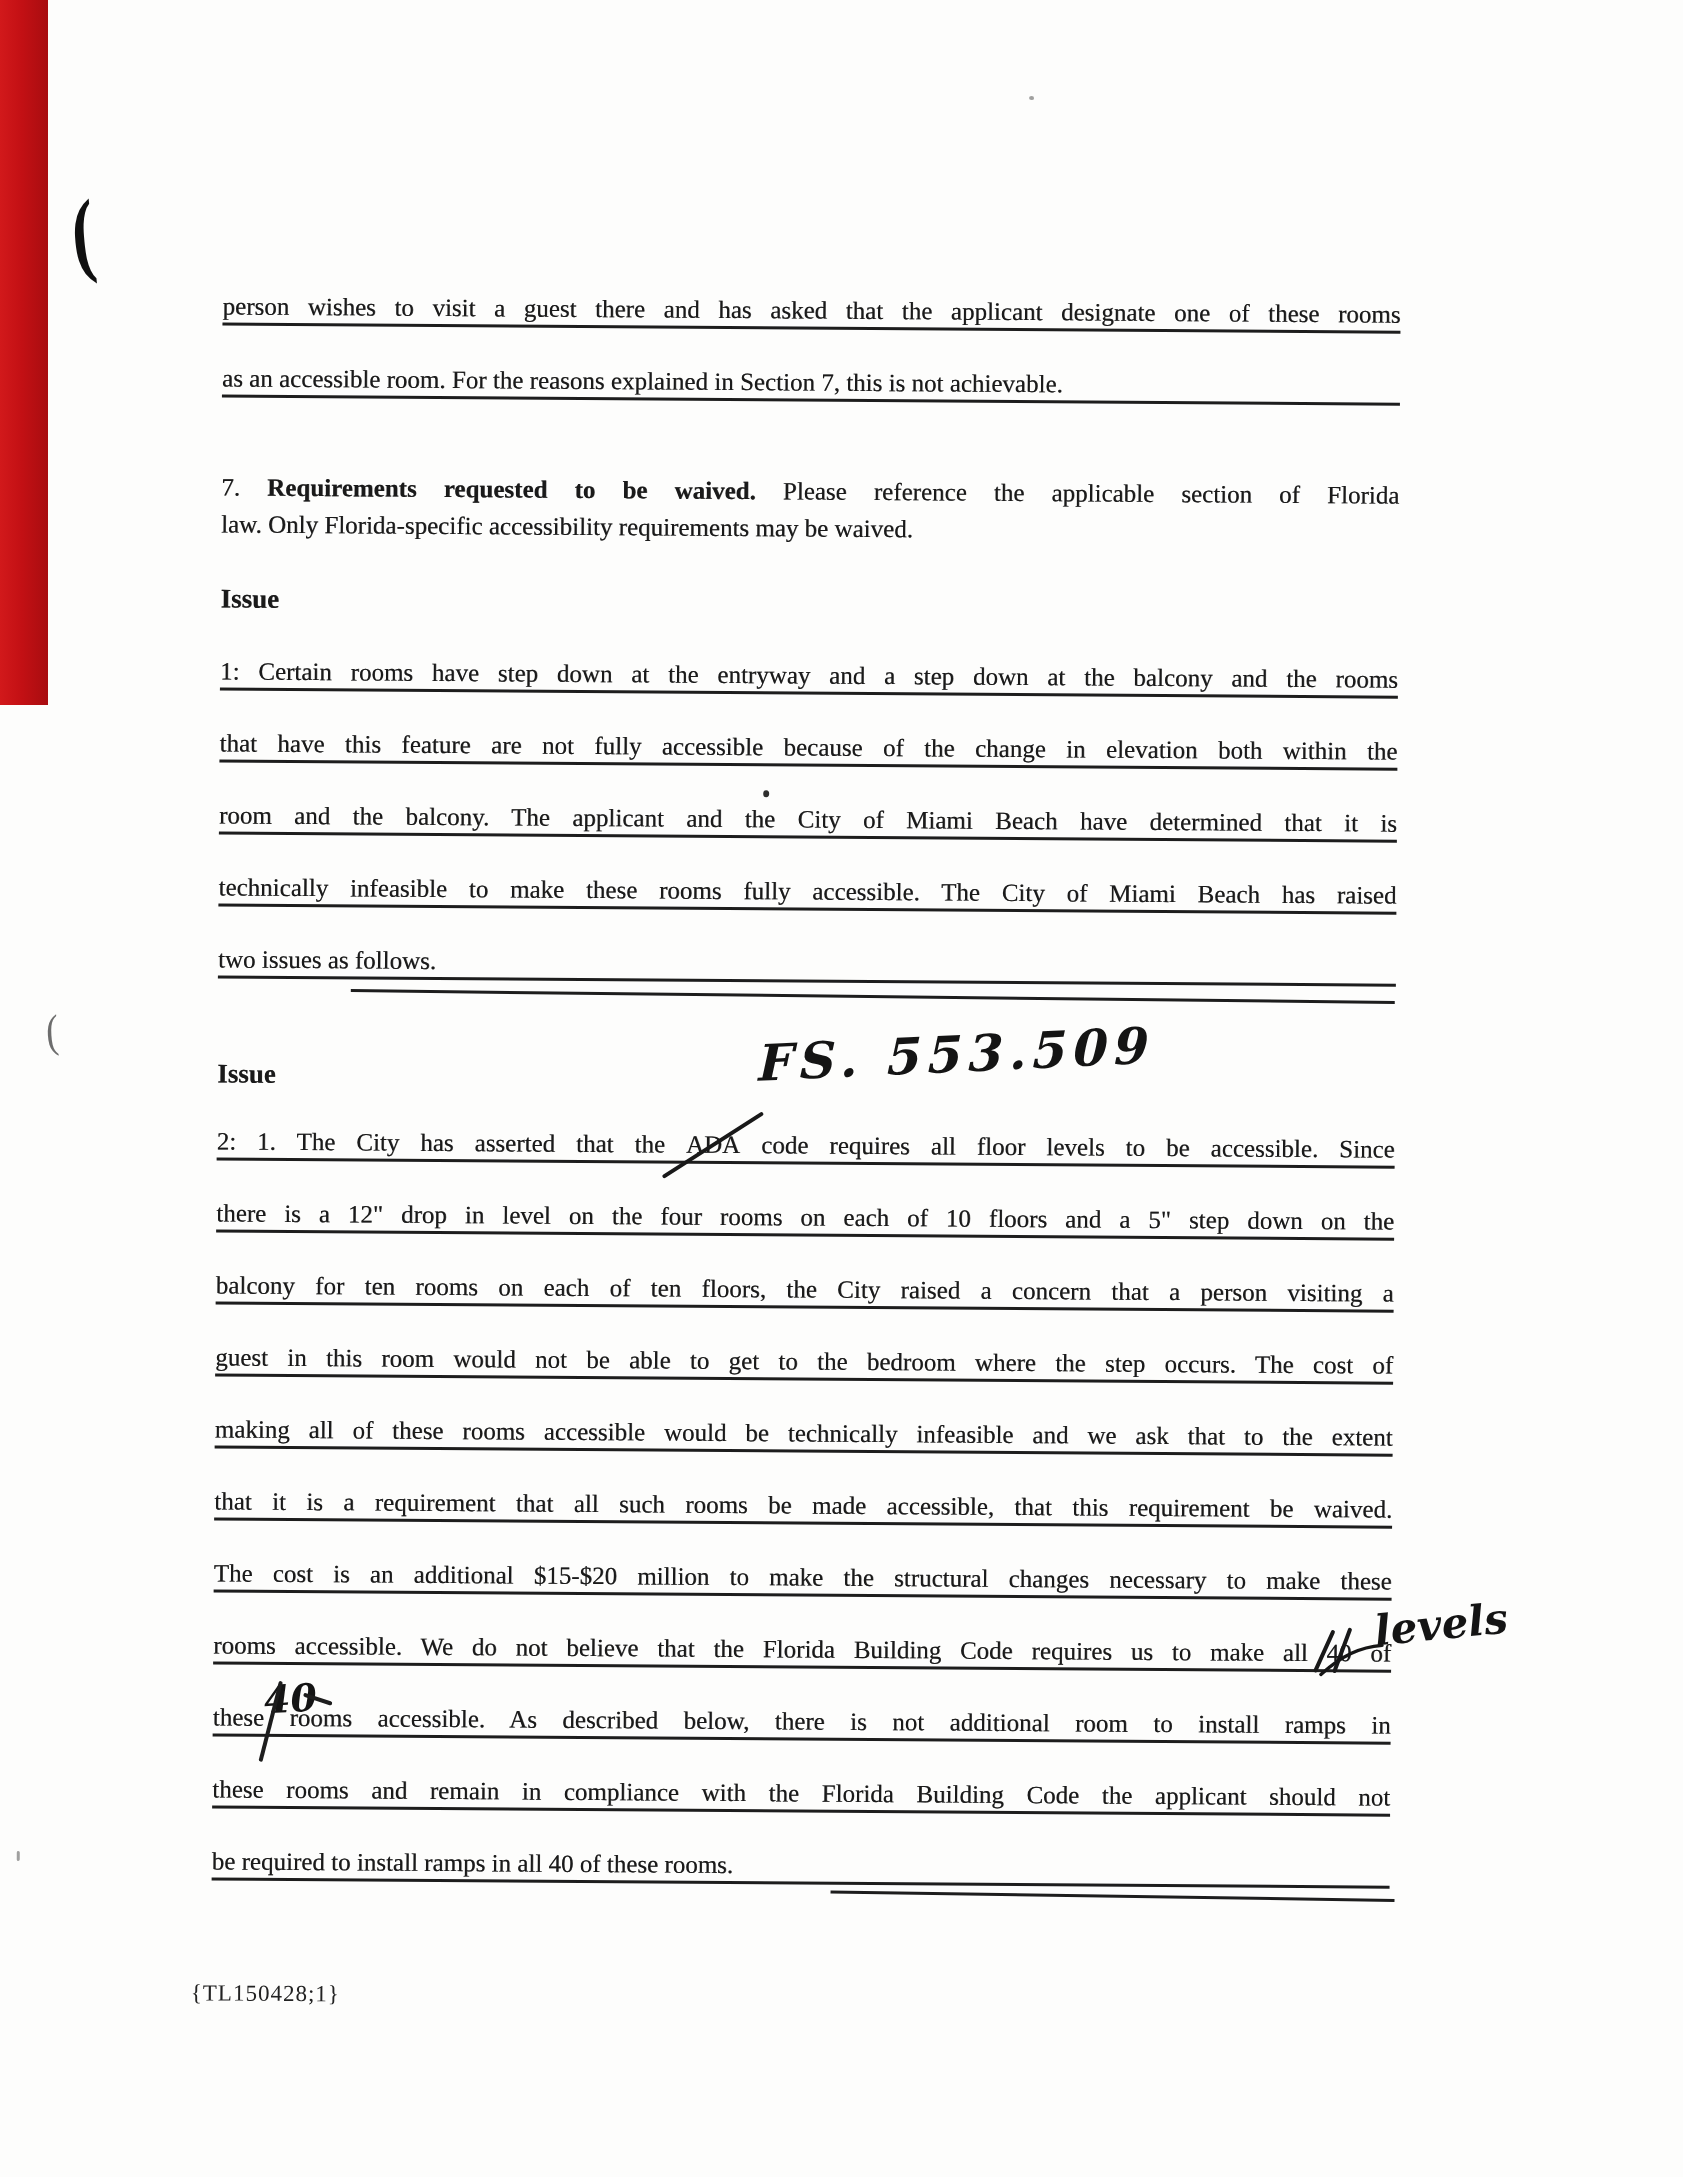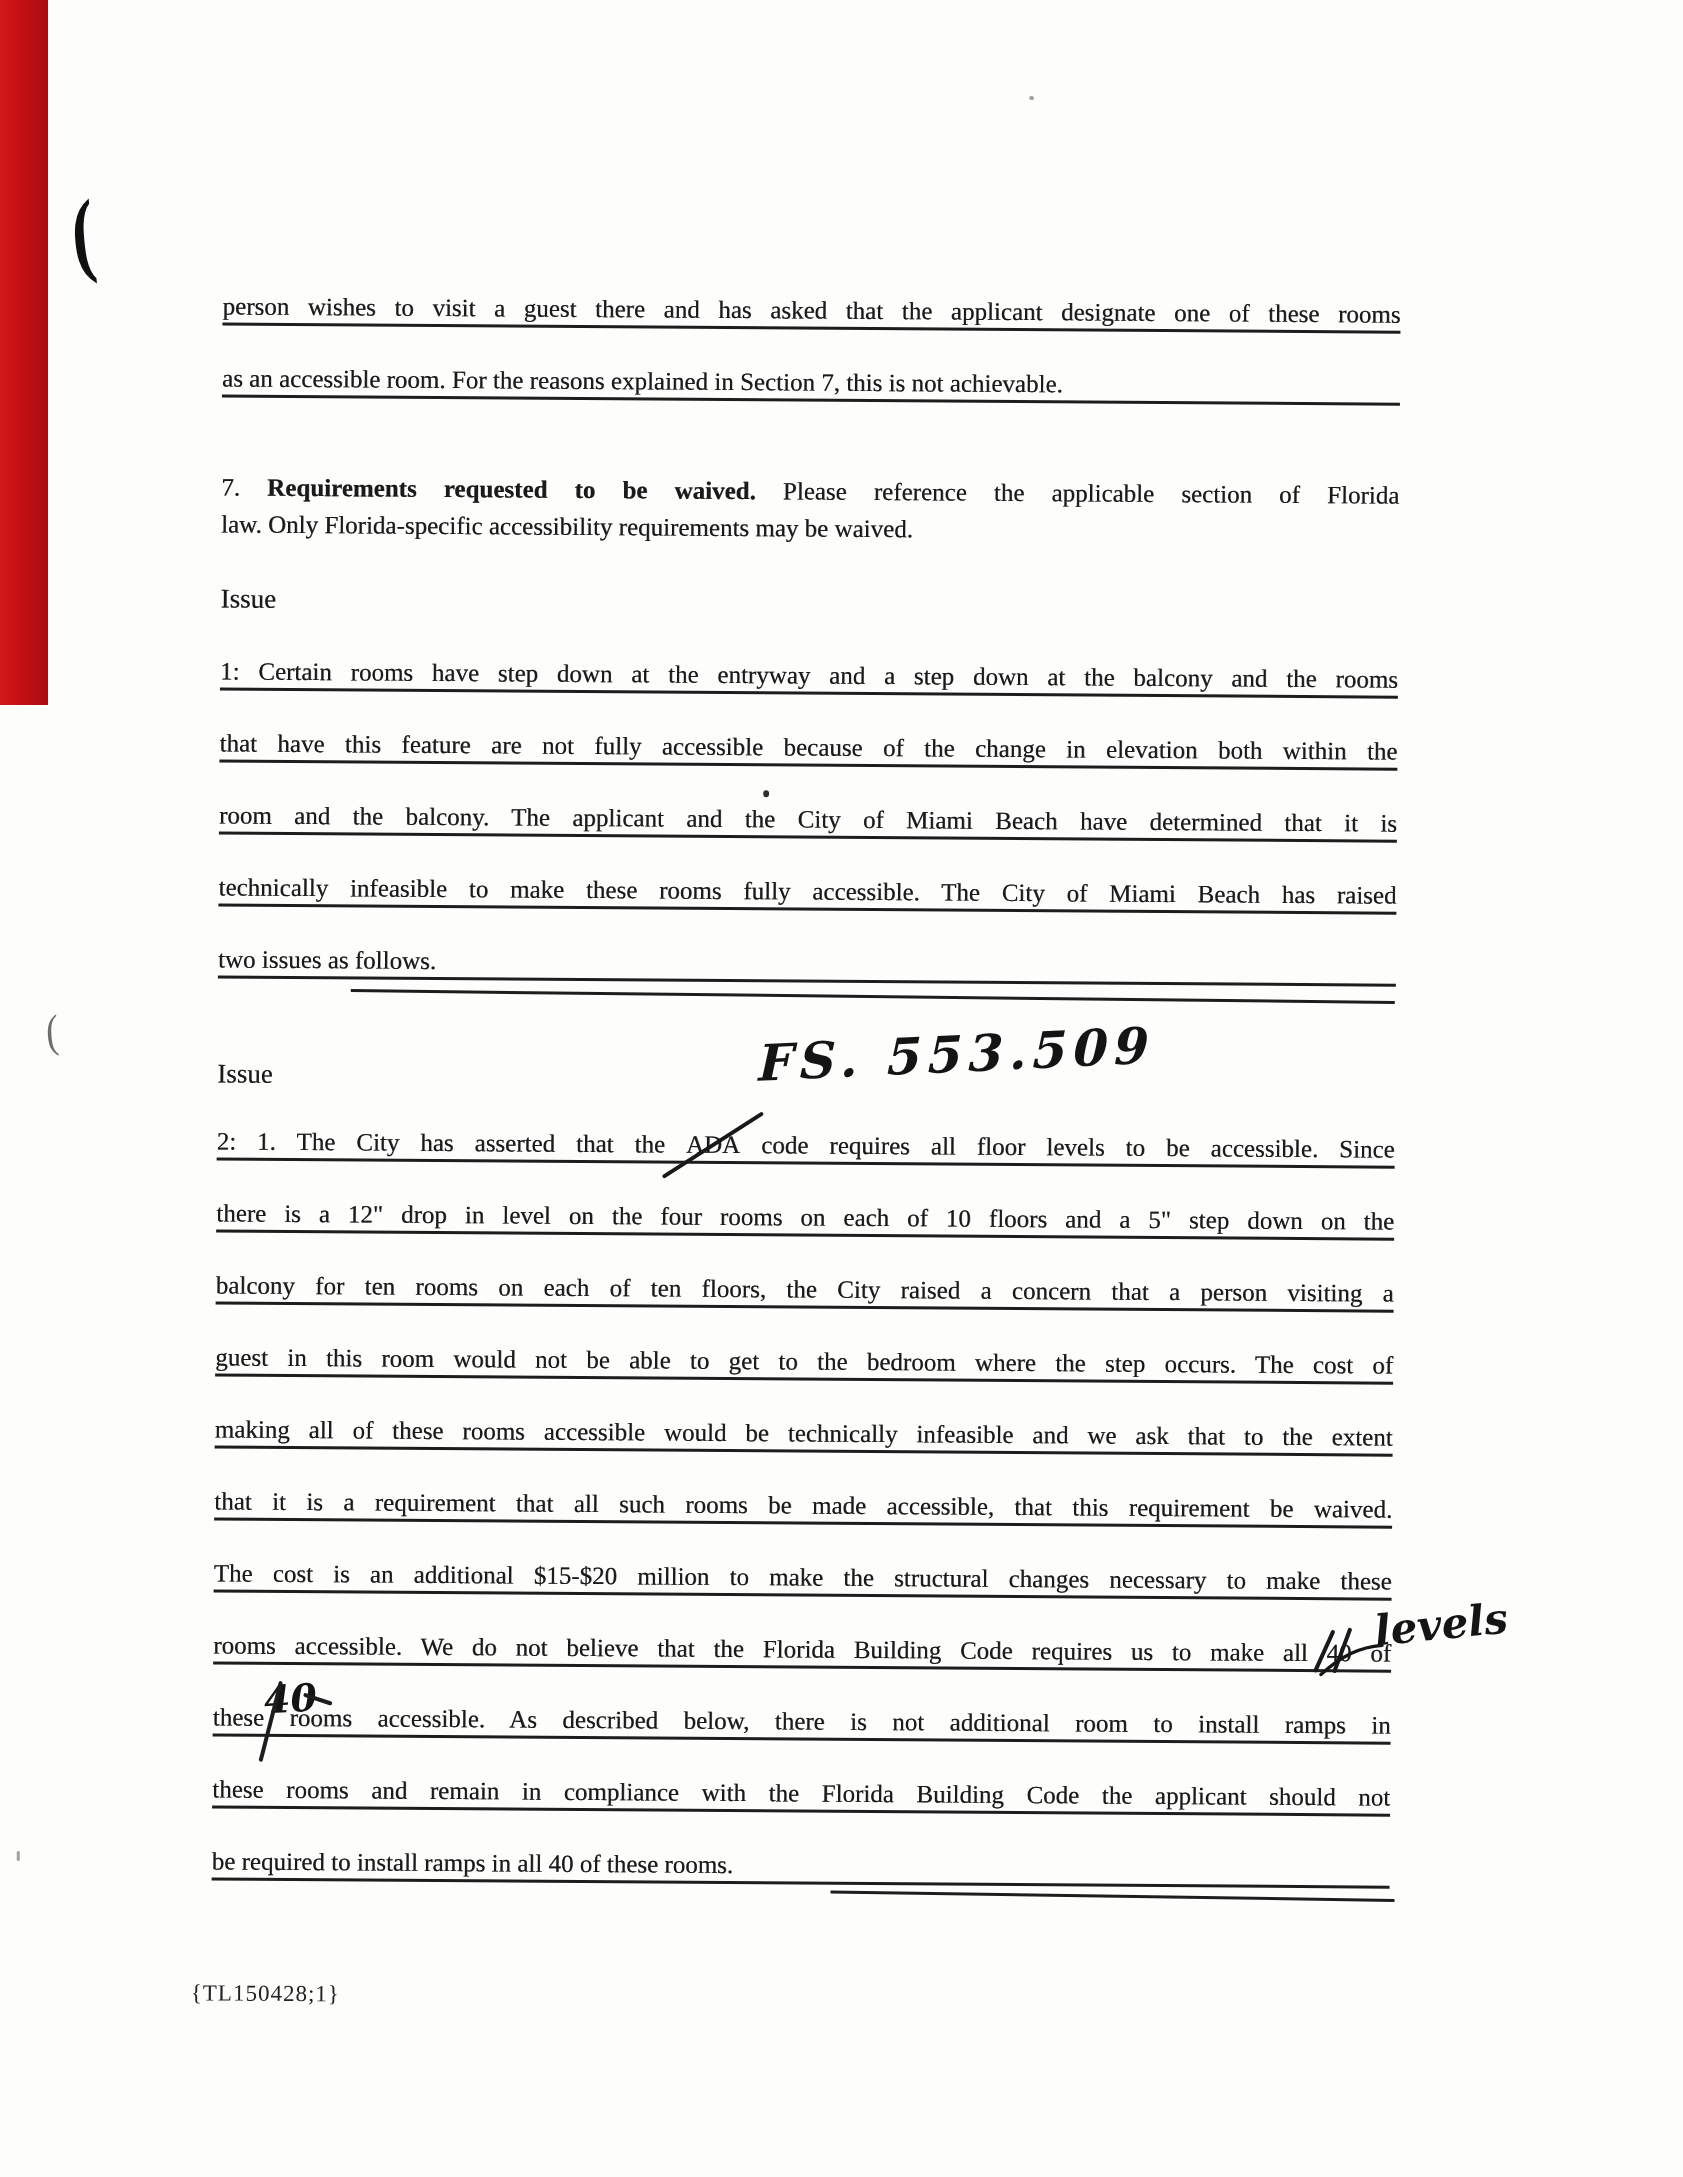--- a/index.html
+++ b/index.html
@@ -16,21 +16,21 @@
   .block { position:absolute; left:223px; width:1178px; }
   .dline {
     box-sizing:border-box; height:72px; padding-top:36px;
     border-bottom:3px solid #1d1d1d;
     font-size:25px; line-height:33px; white-space:normal;
     text-shadow:0.4px 0 0 rgba(25,25,25,0.65);
   }
   .fill { text-align:justify; text-align-last:justify; }
   .para { font-size:25px; line-height:37px; text-shadow:0.4px 0 0 rgba(25,25,25,0.65); }
   .para .b { font-weight:bold; }
-  .heading { position:absolute; left:223px; font-size:27px; font-weight:normal; text-shadow:0.4px 0 0 rgba(25,25,25,0.65); }
+  .heading { position:absolute; left:223px; font-size:27px; font-weight:bold; text-shadow:0.4px 0 0 rgba(25,25,25,0.65); }
   .hand {
     position:absolute; font-family:"DejaVu Serif", serif; font-style:italic; font-weight:bold;
     color:#141414;
   }
   .statute { left:764px; top:1020px; font-size:50px; letter-spacing:6px; transform:rotate(-3deg) skewX(-4deg); }
   .levels  { left:1384px; top:1592px; font-size:42px; transform:rotate(-6deg); }
   .ins40   { left:274px;  top:1676px; font-size:38px; transform:rotate(-4deg); }
   .struck { position:relative; display:inline-block; }
   .pen { position:absolute; background:#191919; border-radius:2px; }
   .pen-ada { left:50%; top:50%; width:119px; height:3.5px; transform:translate(-50%,-50%) rotate(-33deg); }

